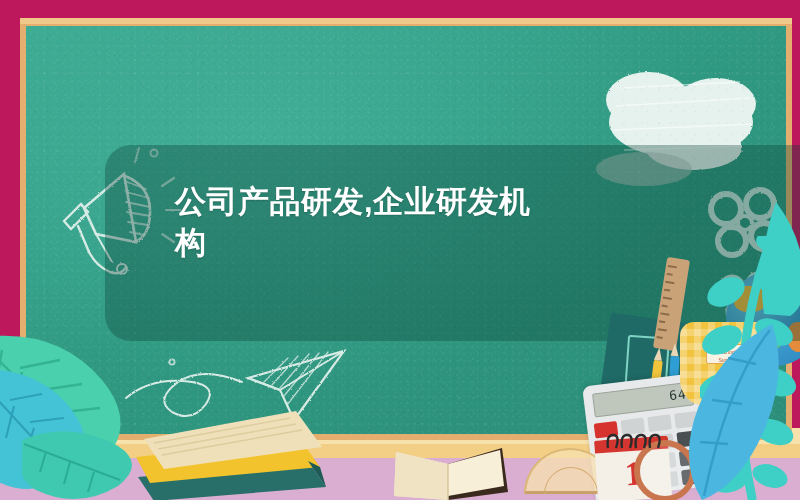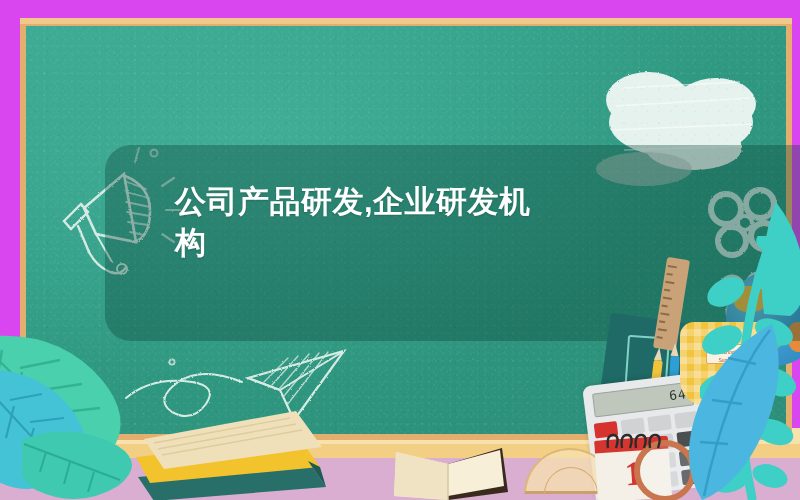--- a/index.html
+++ b/index.html
@@ -4,21 +4,21 @@
 <style>
   * { box-sizing: border-box; margin: 0; padding: 0; }
   html, body {
     width: 800px; height: 500px;
     overflow: hidden;
     font-family: "Liberation Sans", "DejaVu Sans", sans-serif;
   }
   #stage {
     position: relative;
     width: 800px; height: 500px;
-    background: #d946ef;
+    background: #be185d;
     overflow: hidden;
   }
 
   
   .desk-band {
     position: absolute; left: 0; width: 800px;
   }
   .band-cream  { top: 428px; height: 16px; background: #f7e2ac; }
   .band-tan    { top: 444px; height: 14px; background: #f3cf86; }
   .band-pink   { top: 458px; height: 42px; background: #d9aed0; }

